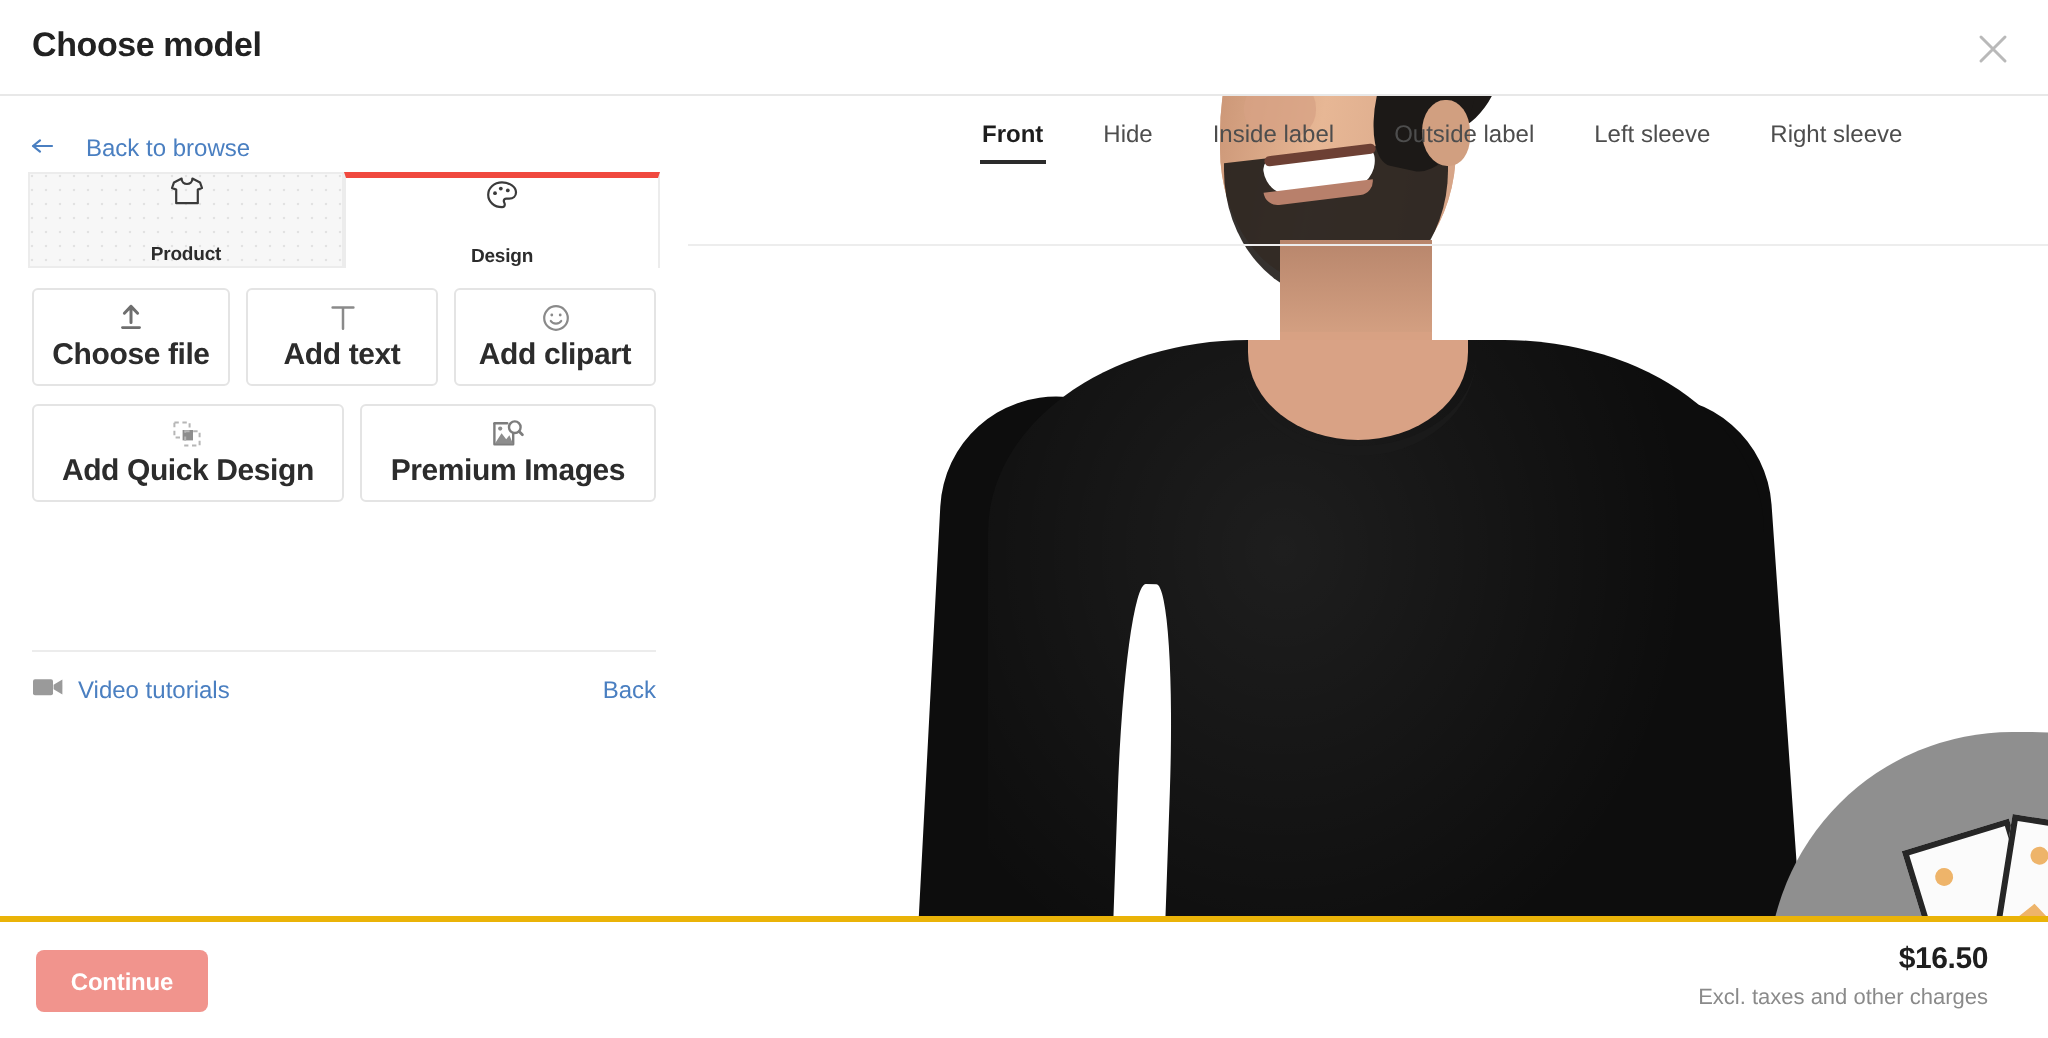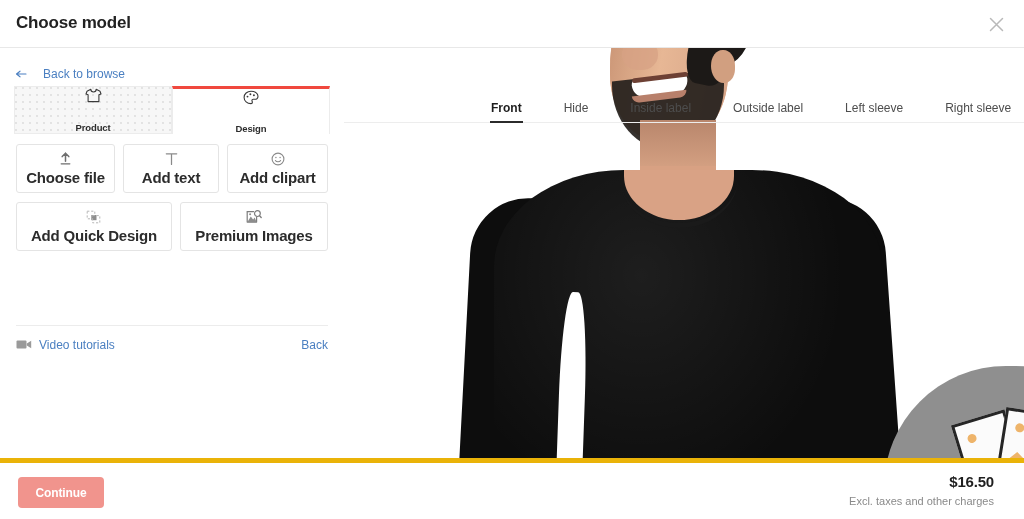--- a/index.html
+++ b/index.html
@@ -132,23 +132,23 @@
 
   
   .right-panel {
     position: absolute; left: 344px; top: 48px;
     width: 680px; height: 410px;
     background: #fff; overflow: hidden;
   }
   .view-tabs {
     position: absolute; left: 0; top: 0;
     width: 680px; height: 75px;
-    display: flex; align-items: flex-end;
+    display: flex; align-items: flex-start;
     padding-left: 134px;
-    gap: 16px;
+    gap: 4px;
     z-index: 5;
   }
   .view-tab {
     font-size: 12px; color: #4d4d4d;
     padding: 0 13px; height: 34px;
     display: flex; align-items: flex-end; justify-content: center;
     position: relative; cursor: pointer;
     padding-bottom: 8px;
     white-space: nowrap;
   }
@@ -328,21 +328,21 @@
     position: absolute; left: -2px; bottom: 0;
     width: 60px; height: 27px;
     background: #eeb46a;
     clip-path: polygon(0% 100%, 28% 32%, 48% 66%, 70% 18%, 100% 100%);
   }
 
   
   .footer {
     position: absolute; left: 0; top: 458px;
     width: 1024px; height: 55px;
-    border-top: 5px solid #eab308;
+    border-top: 3px solid #eab308;
     background: #fff;
   }
   .continue-btn {
     position: absolute; left: 18px; top: 14px;
     width: 86px; height: 31px;
     background: #f1948d;
     border-radius: 4px; border: none;
     color: #ffffff; font-size: 12px; font-weight: bold;
     font-family: "Liberation Sans", sans-serif;
     cursor: pointer;

